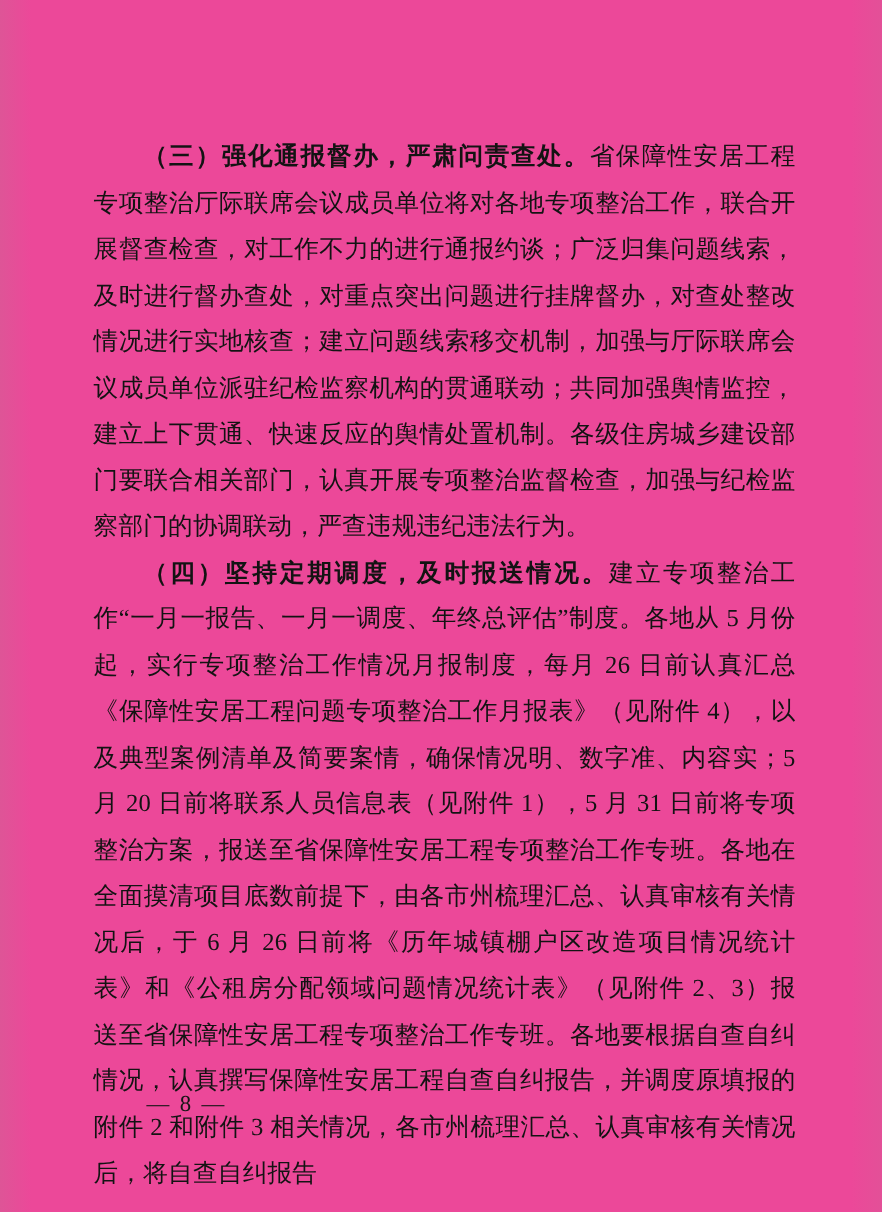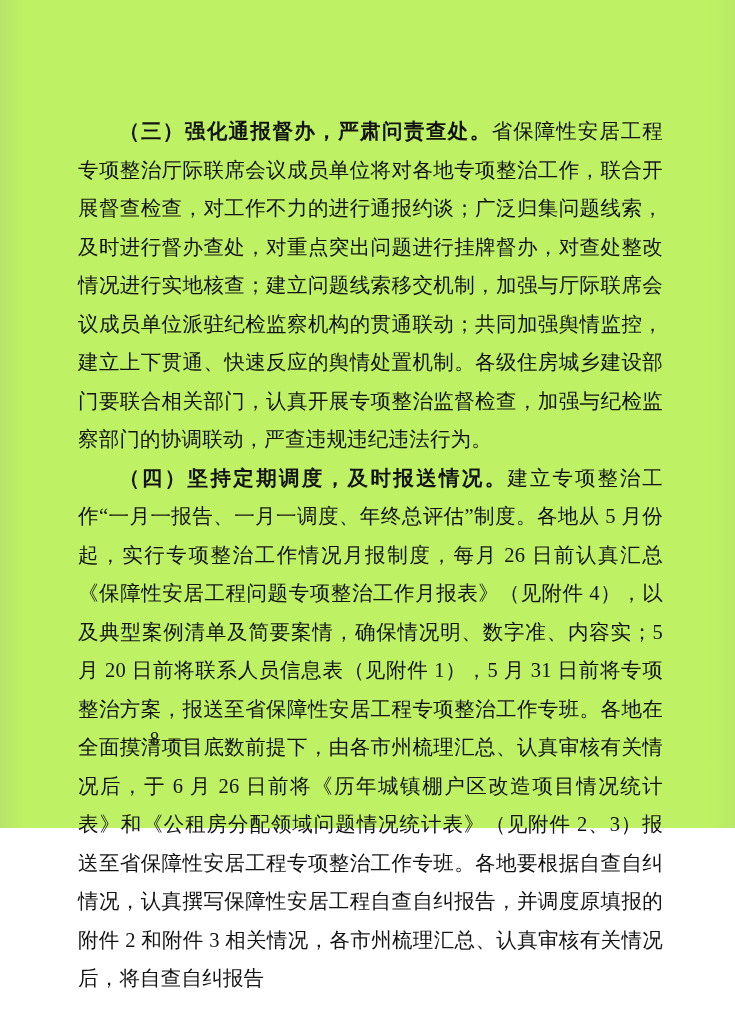--- a/index.html
+++ b/index.html
@@ -10,24 +10,24 @@
     width: 735px;
     height: 1010px;
     background: #ffffff;
     font-family: "Liberation Serif", "DejaVu Serif", serif;
     color: #1c1c1c;
     overflow: hidden;
   }
   .page {
     position: relative;
     width: 735px;
-    height: 828px;
+    height: 1010px;
     box-sizing: border-box;
     padding: 112px 72px 0 78px;
-    background: #bef264;
+    background: #ec4899;
   }
   .doc-body {
     font-size: 20.5px;
     line-height: 38.5px;
     text-align: justify;
     text-justify: inter-ideograph;
     letter-spacing: 0.2px;
     color: #131313;
   }
   .para {

